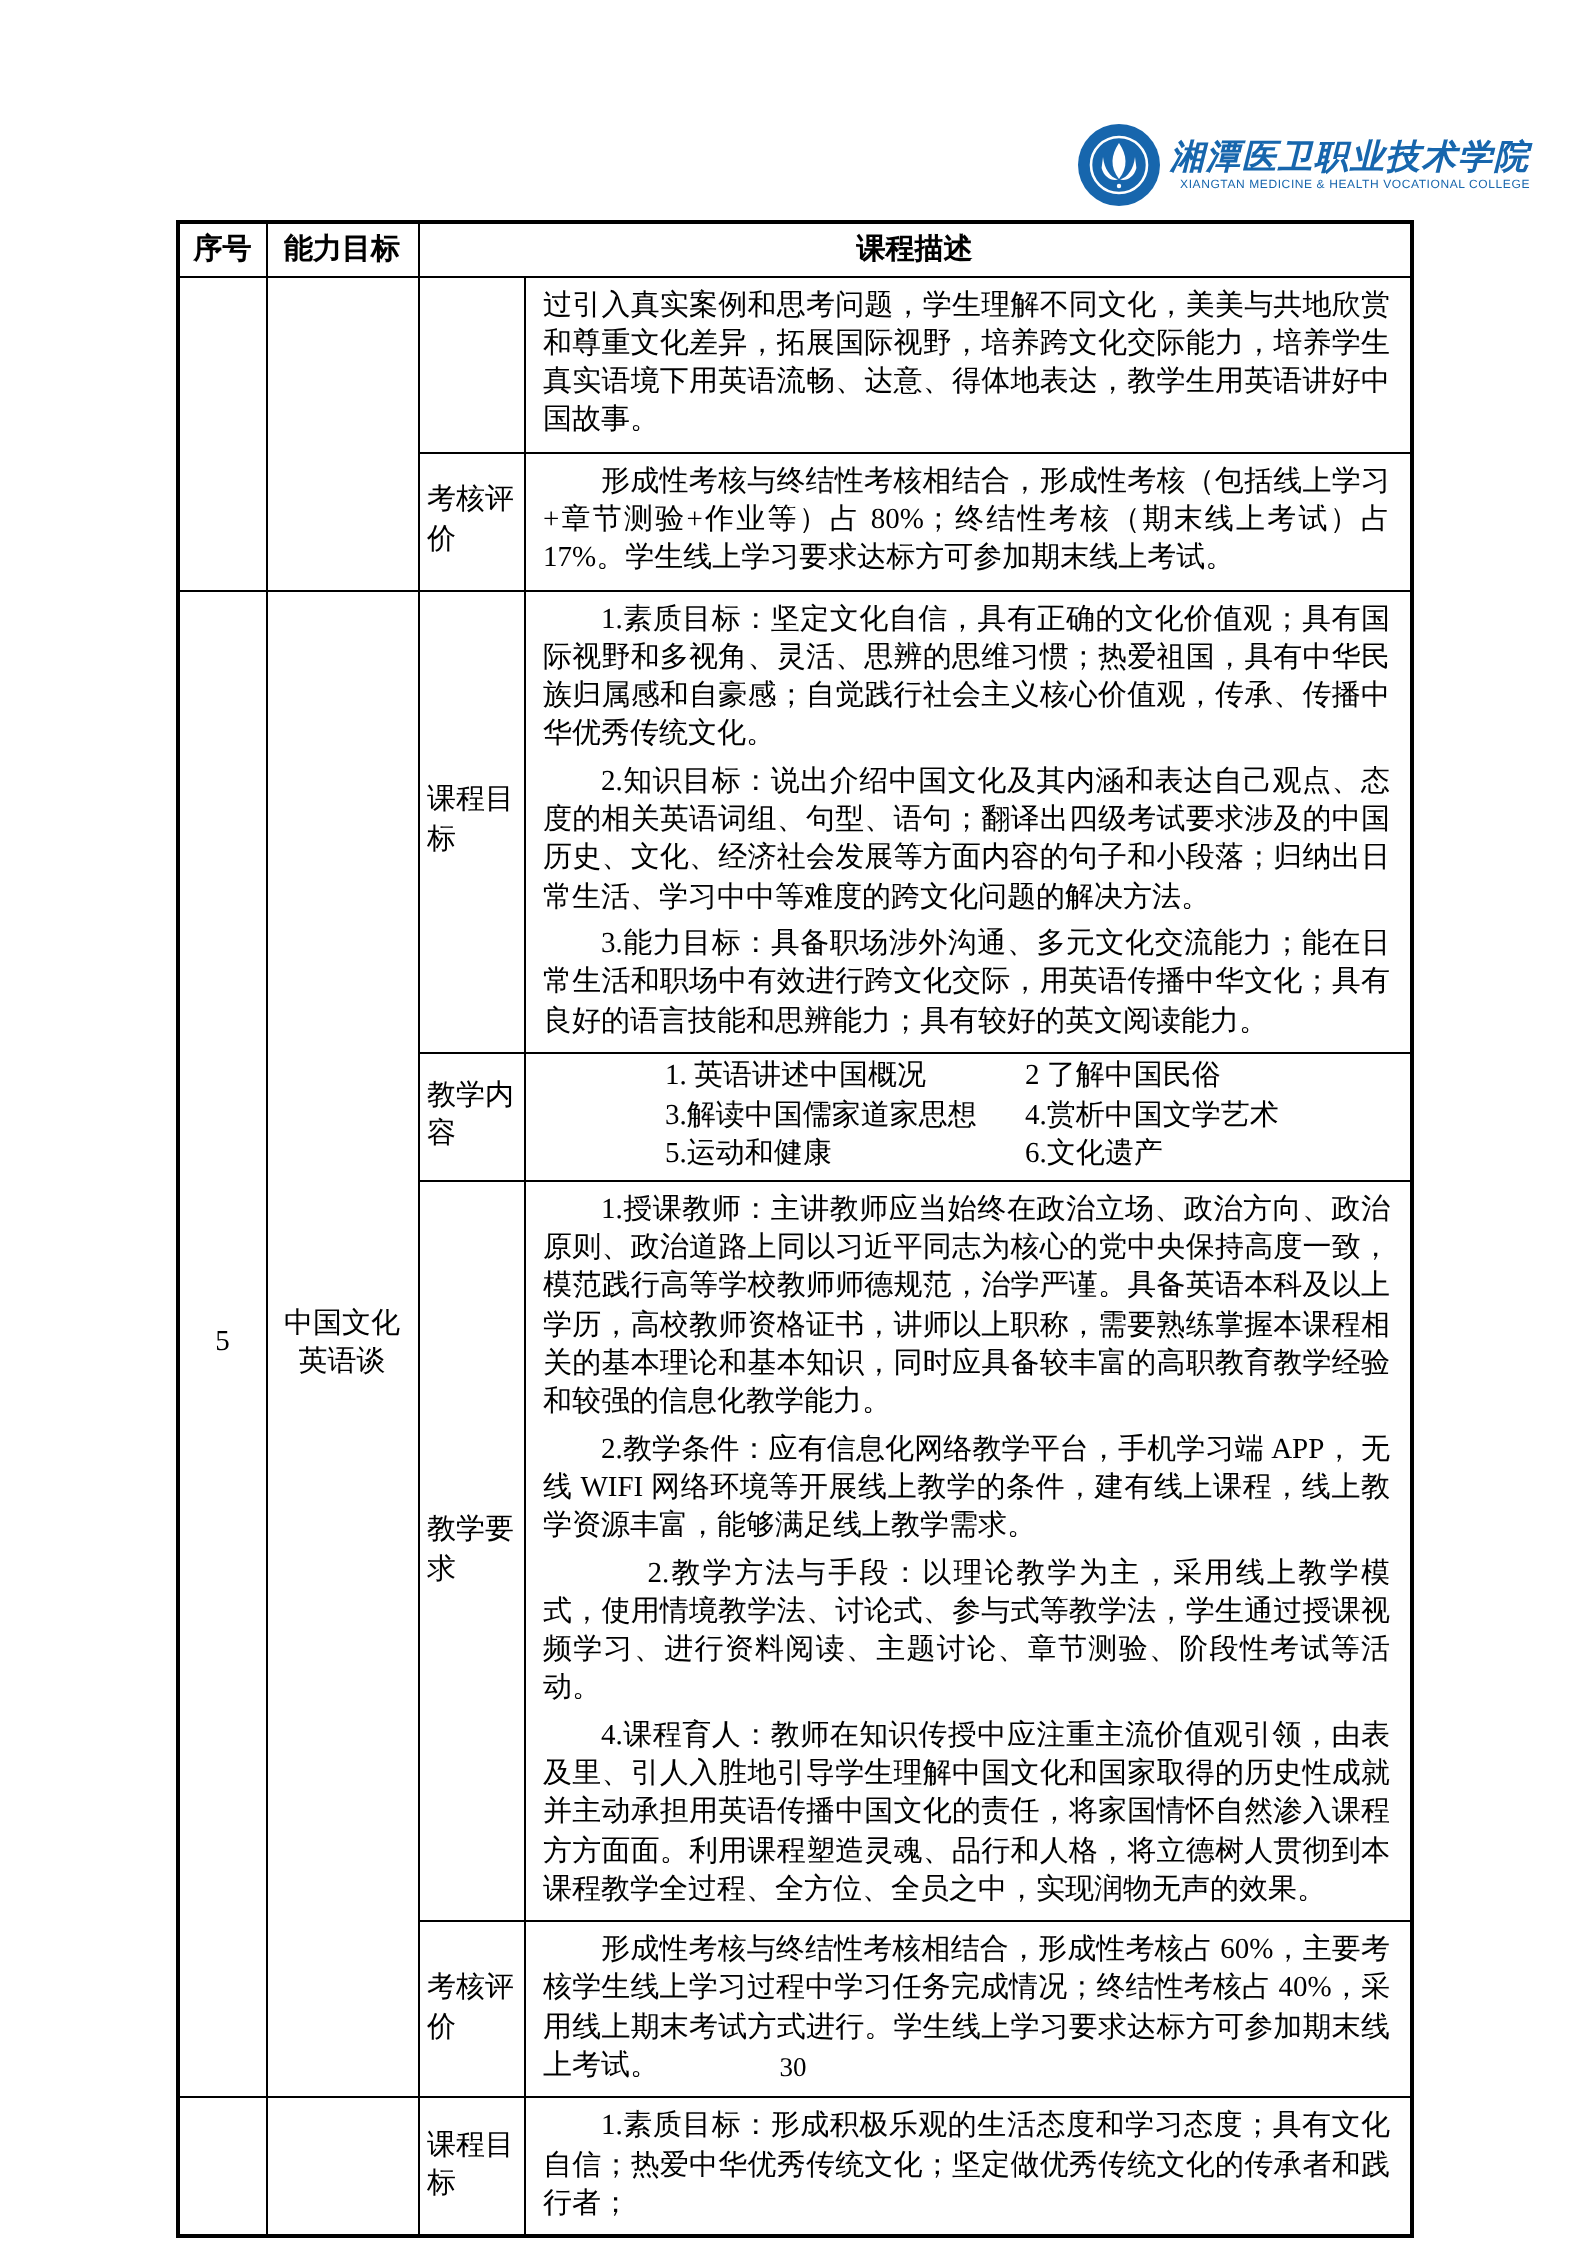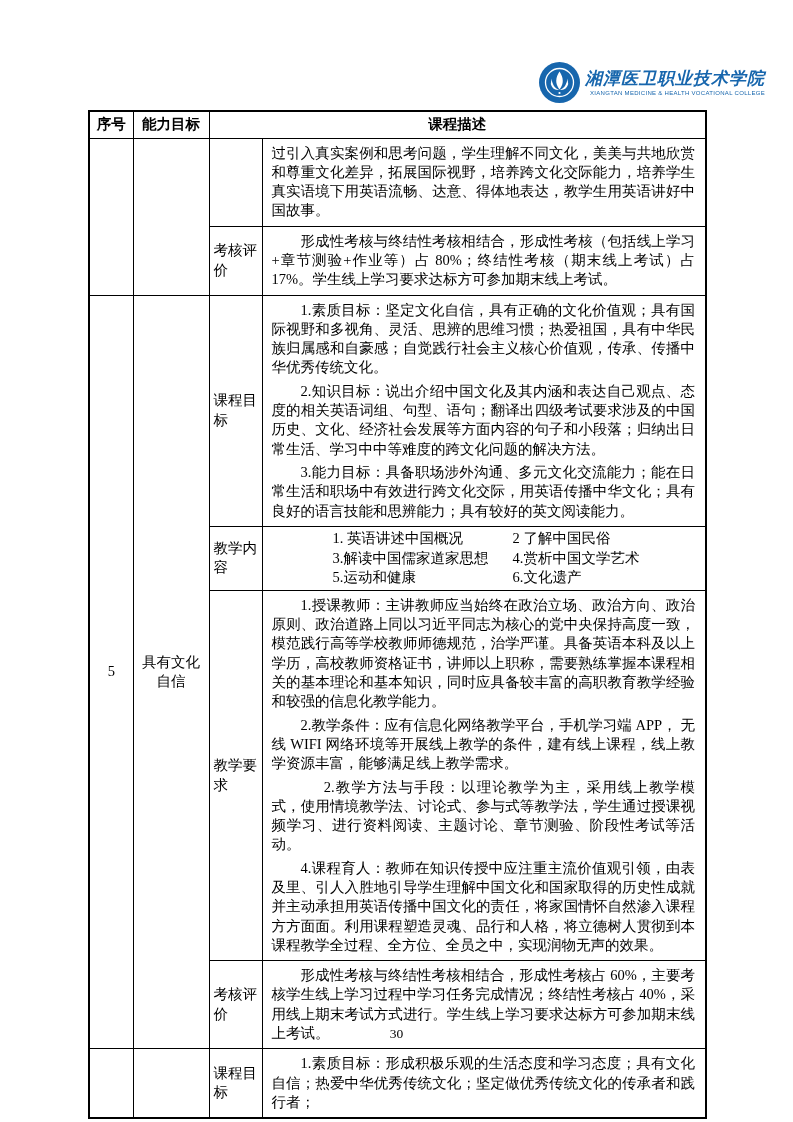--- a/index.html
+++ b/index.html
@@ -116,21 +116,21 @@
     </tr>
     <tr class="h-a2">
       <td class="label-cell">考核评价</td>
       <td class="content-cell">
         <p class="ind2">形成性考核与终结性考核相结合，形成性考核（包括线上学习+章节测验+作业等）占 80%；终结性考核（期末线上考试）占 17%。学生线上学习要求达标方可参加期末线上考试。</p>
       </td>
     </tr>
 
     <tr class="h-b1">
       <td class="no-cell" rowspan="4">5</td>
-      <td class="name-cell" rowspan="4">具有文化自信</td>
+      <td class="name-cell" rowspan="4">中国文化英语谈</td>
       <td class="label-cell">课程目标</td>
       <td class="content-cell">
         <p class="ind2">1.素质目标：坚定文化自信，具有正确的文化价值观；具有国际视野和多视角、灵活、思辨的思维习惯；热爱祖国，具有中华民族归属感和自豪感；自觉践行社会主义核心价值观，传承、传播中华优秀传统文化。</p>
         <p class="ind2">2.知识目标：说出介绍中国文化及其内涵和表达自己观点、态度的相关英语词组、句型、语句；翻译出四级考试要求涉及的中国历史、文化、经济社会发展等方面内容的句子和小段落；归纳出日常生活、学习中中等难度的跨文化问题的解决方法。</p>
         <p class="ind2">3.能力目标：具备职场涉外沟通、多元文化交流能力；能在日常生活和职场中有效进行跨文化交际，用英语传播中华文化；具有良好的语言技能和思辨能力；具有较好的英文阅读能力。</p>
       </td>
     </tr>
     <tr class="h-b2">
       <td class="label-cell">教学内容</td>
       <td class="content-cell">

